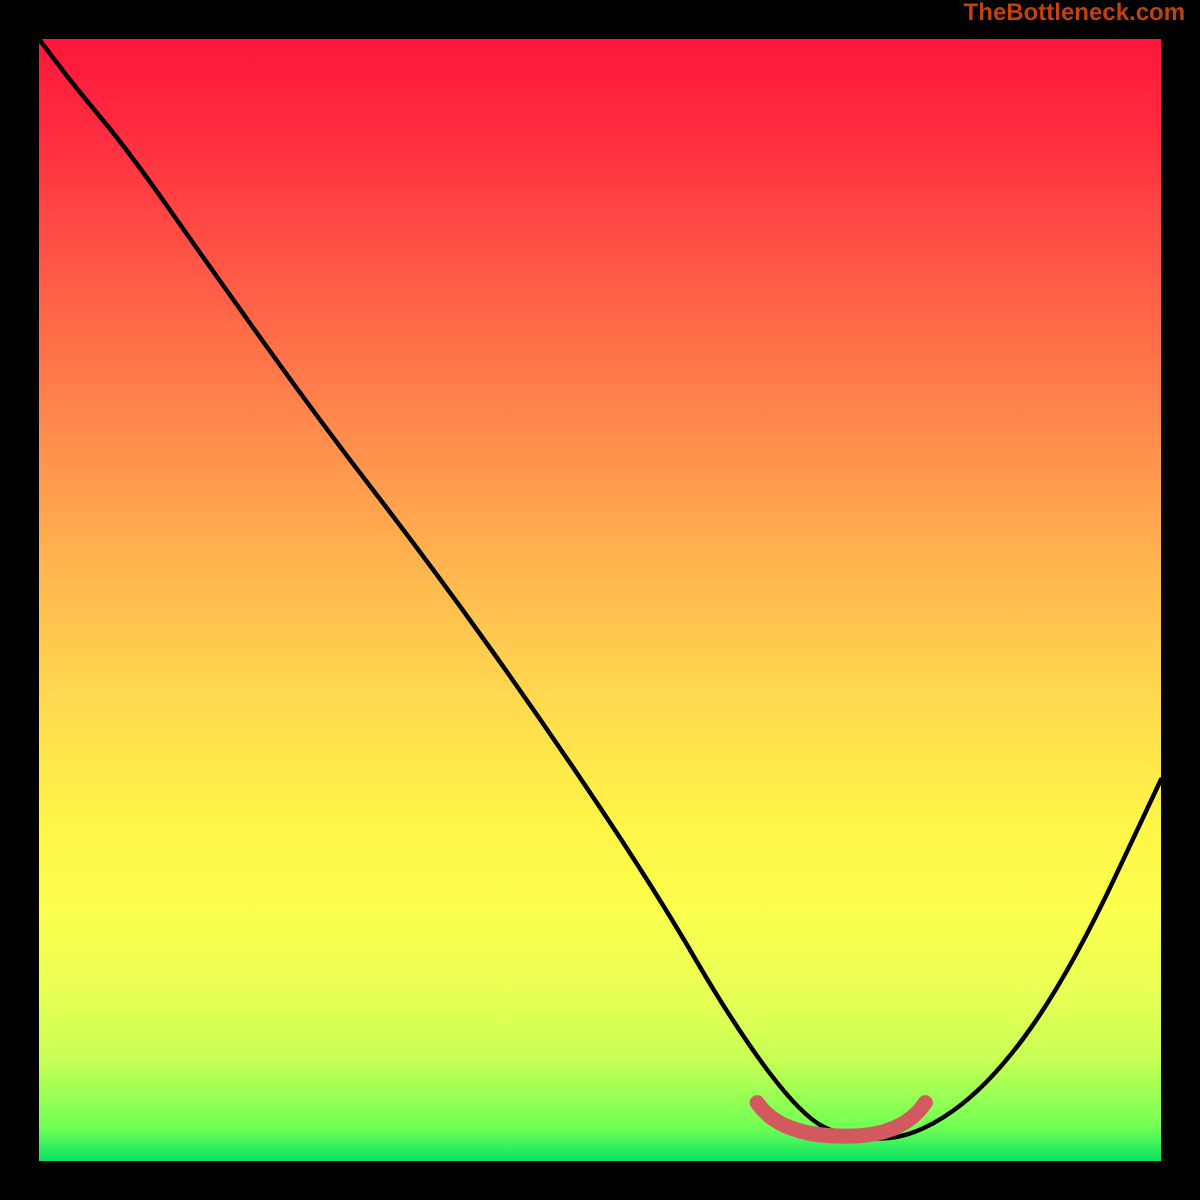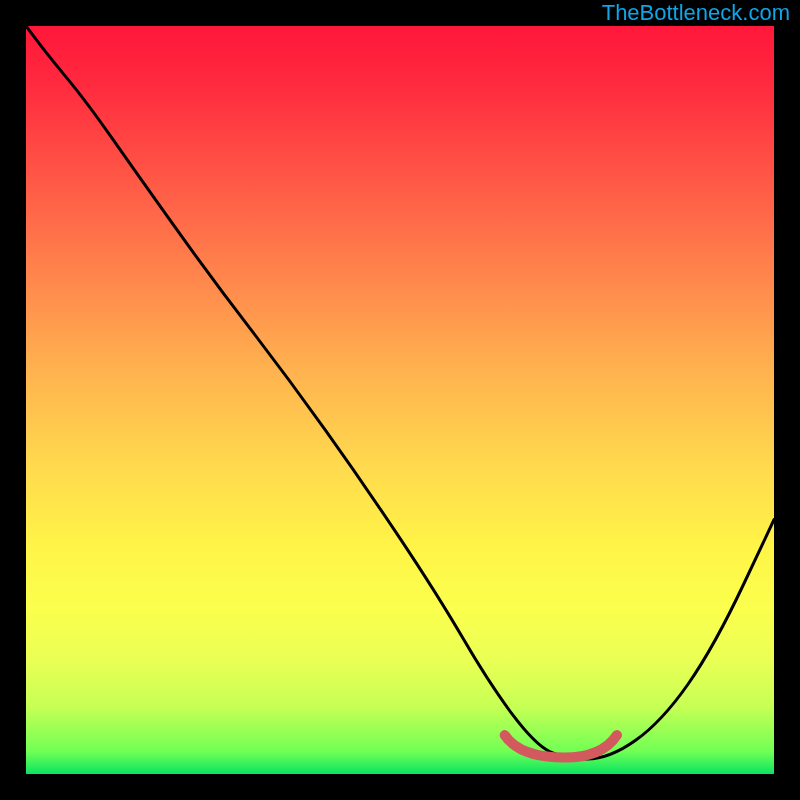--- a/index.html
+++ b/index.html
@@ -16,23 +16,23 @@
     top: 0;
     width: 800px;
     height: 800px;
     background: #000;
   }
   .watermark {
     position: absolute;
     top: 0;
     right: 10px;
     font-family: Arial, Helvetica, sans-serif;
-    font-size: 22px;
-    font-weight: 400;
-    color: #0ea5e9;
+    font-size: 16px;
+    font-weight: 700;
+    color: #c2410c;
   }
   .plot {
     position: absolute;
     left: 26px;
     top: 26px;
     width: 748px;
     height: 748px;
   }
   .gradient {
     position: absolute;

